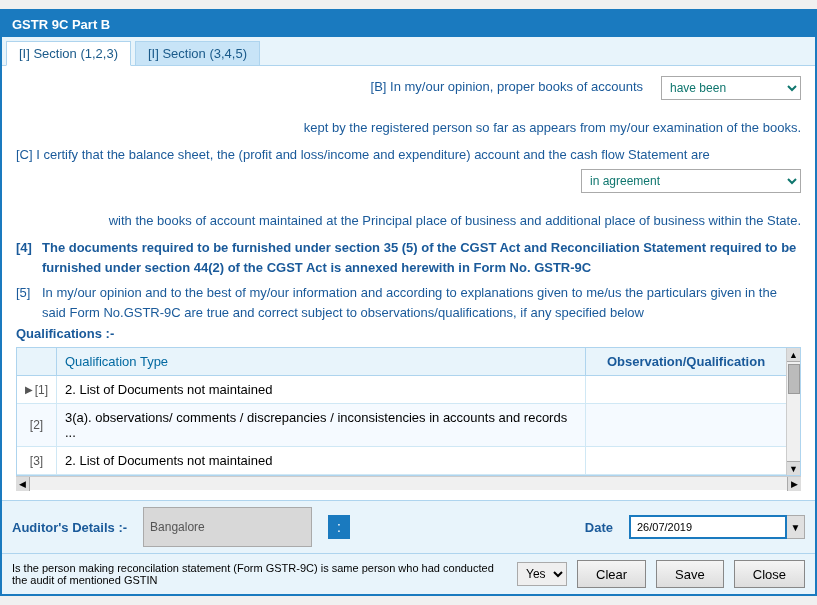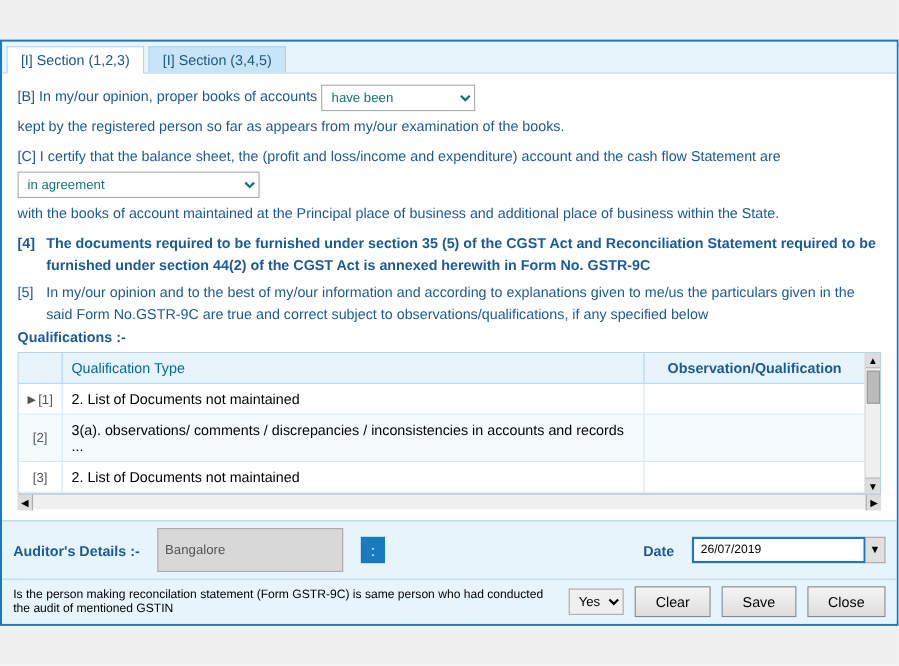--- a/index.html
+++ b/index.html
@@ -47,22 +47,23 @@
 
     .section-b {
       margin-bottom: 6px;
       line-height: 1.6;
     }
 
     .inline-row {
       display: flex;
       align-items: center;
       flex-wrap: wrap;
-      gap: 4px;
+      gap: 18px;
       margin-bottom: 4px;
+      justify-content: flex-end;
     }
 
     .select-box {
       border: 1px solid #aaa;
       padding: 2px 4px;
       background: #fff;
       color: #0f766e;
       font-size: 12px;
       height: 24px;
       min-width: 140px;
@@ -218,20 +219,23 @@
     }
     .h-scroll-left { width: 14px; height: 14px; background: #ddd; border-right: 1px solid #aaa; display: flex; align-items: center; justify-content: center; font-size: 9px; cursor: pointer; }
     .h-scroll-right { width: 14px; height: 14px; background: #ddd; border-left: 1px solid #aaa; display: flex; align-items: center; justify-content: center; font-size: 9px; cursor: pointer; margin-left: auto; }
     .h-scroll-track { flex: 1; background: #f0f0f0; }
   </style>
 </head>
 <body>
 
 <div class="window">
 
+  <div class="title-bar">
+    <span>GSTR 9C Part B</span>
+  </div>
 
   <div class="tabs">
     <div class="tab active">
       <span>[I] Section (1,2,3)</span>
     </div>
     <div class="tab">
       <span>[I] Section (3,4,5)</span>
     </div>
   </div>
 

